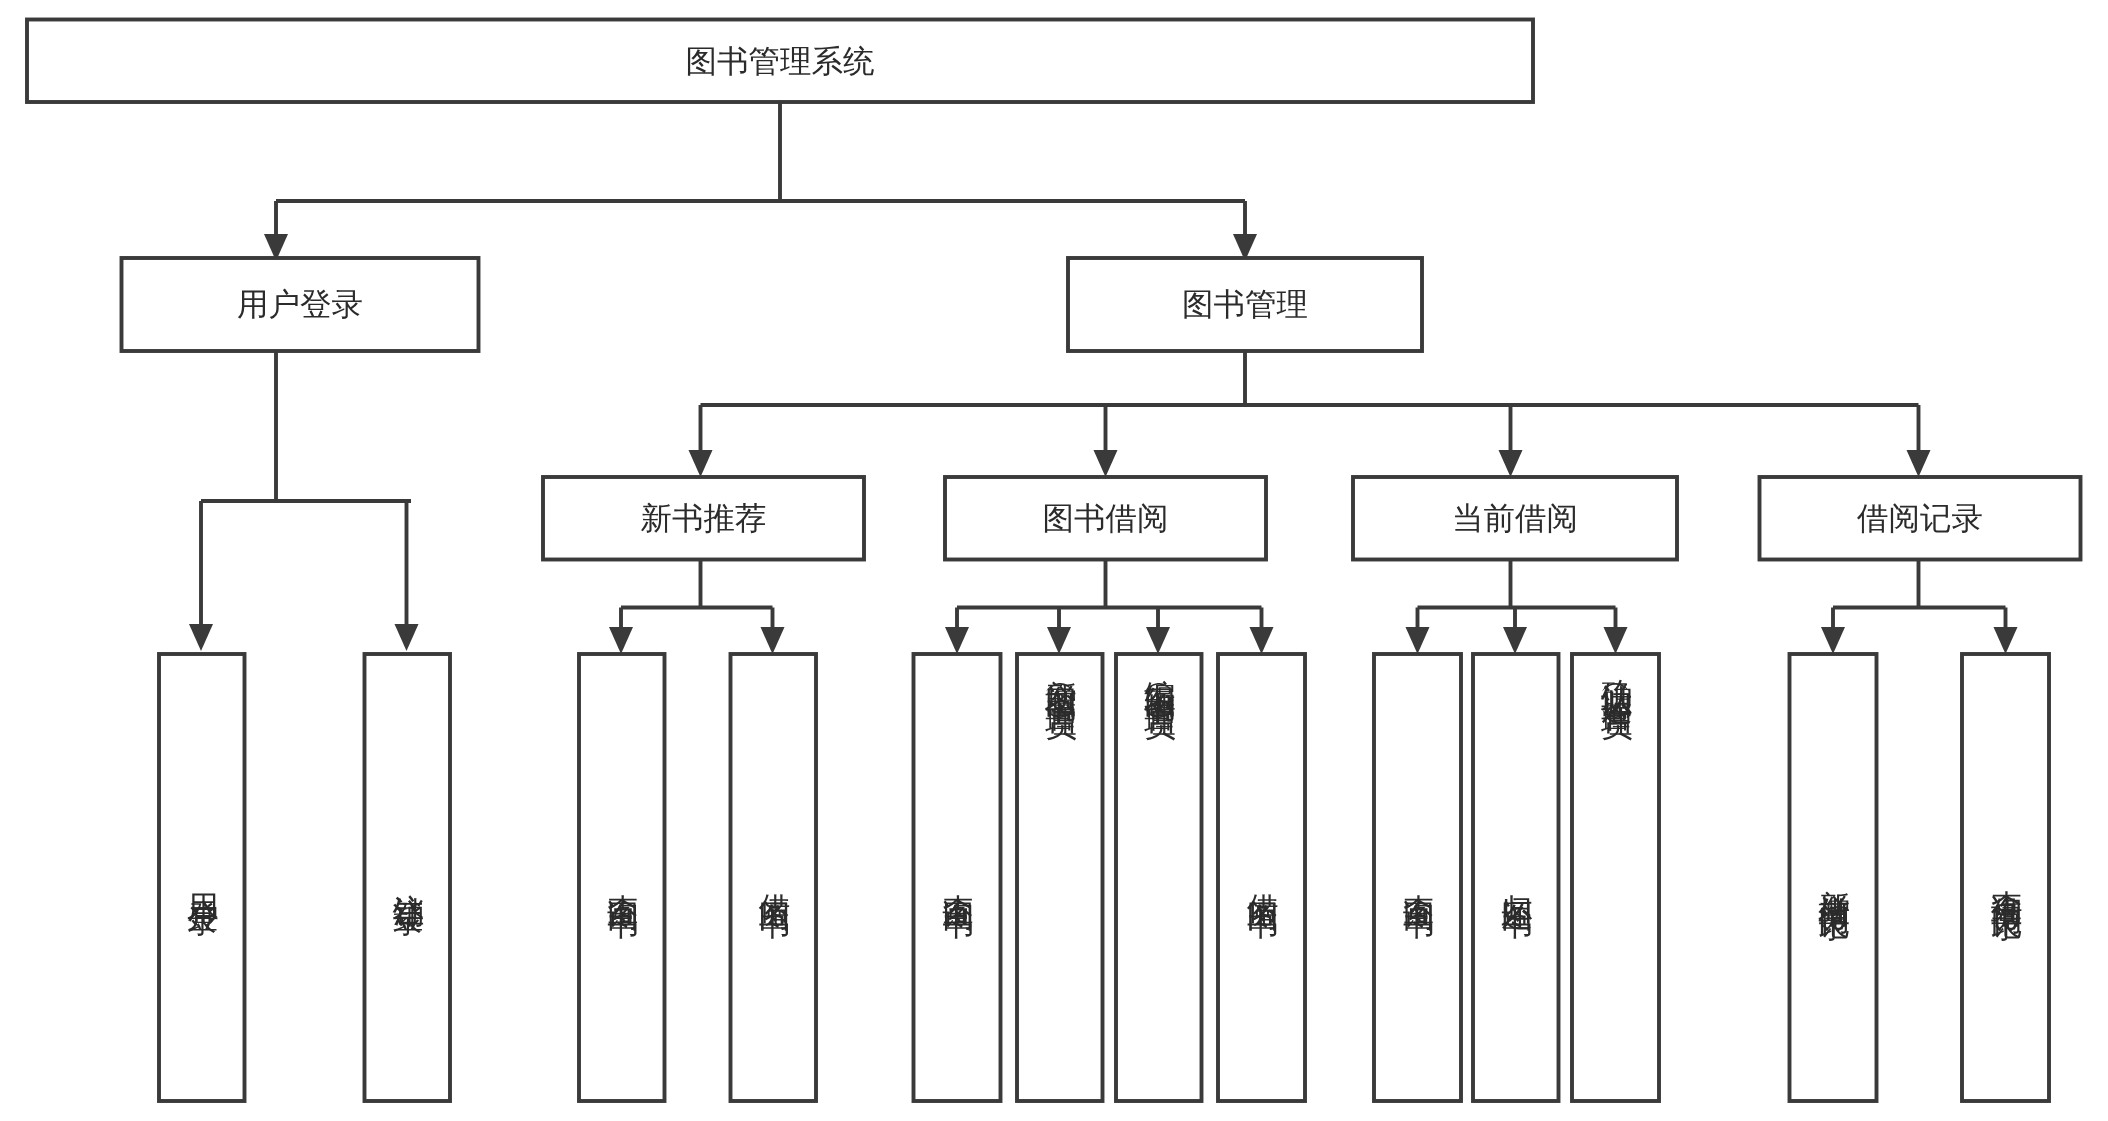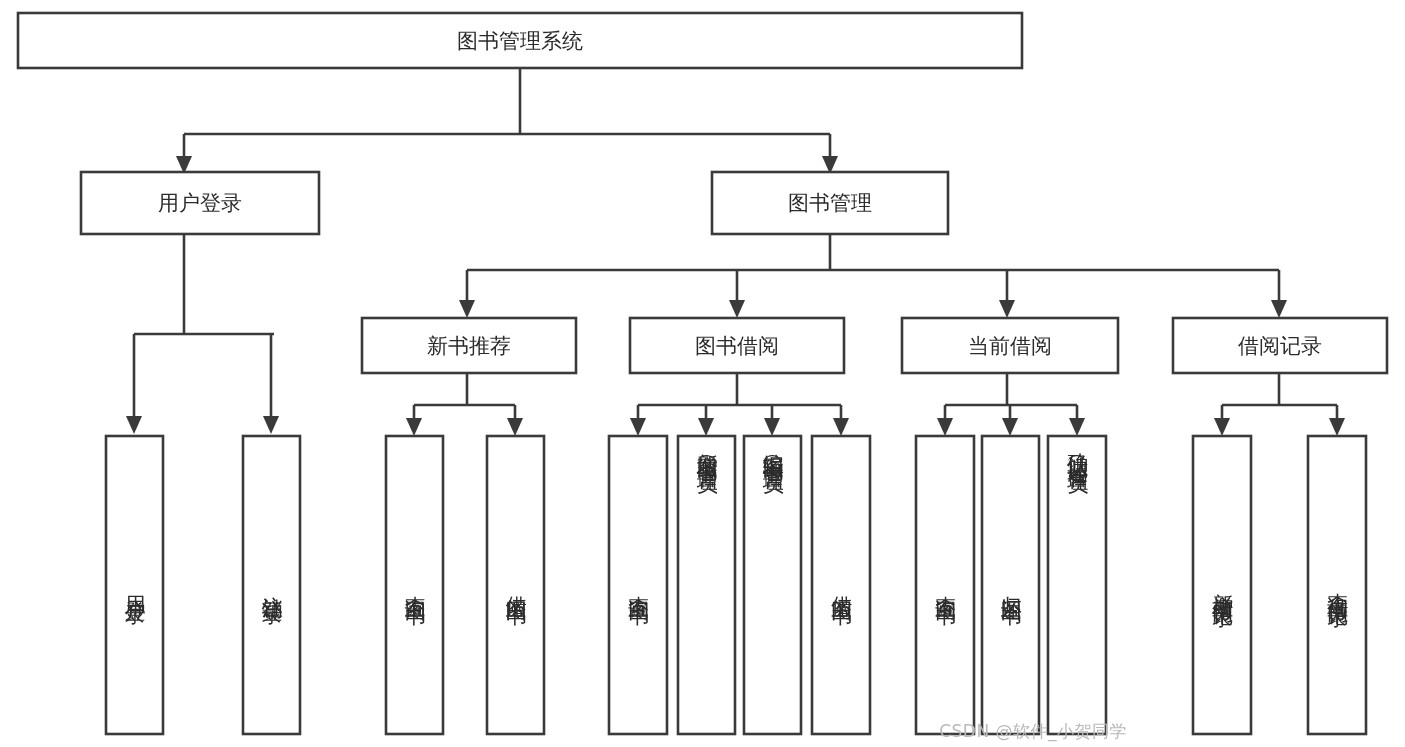--- a/index.html
+++ b/index.html
@@ -239,14 +239,13 @@
     <span class="leaf-label">确认归还（管理员）</span>
   </div>
 
   <div class="leaf-label-wrap" style="left:1193px; top:436px; width:58px; height:298px;">
     <span class="leaf-label">新增借阅记录</span>
   </div>
   <div class="leaf-label-wrap" style="left:1308px; top:436px; width:58px; height:298px;">
     <span class="leaf-label">查询借阅记录</span>
   </div>
 
-  <div class="watermark">CSDN @软件_小贺同学</div>
 </div>
 
 </body></html>

